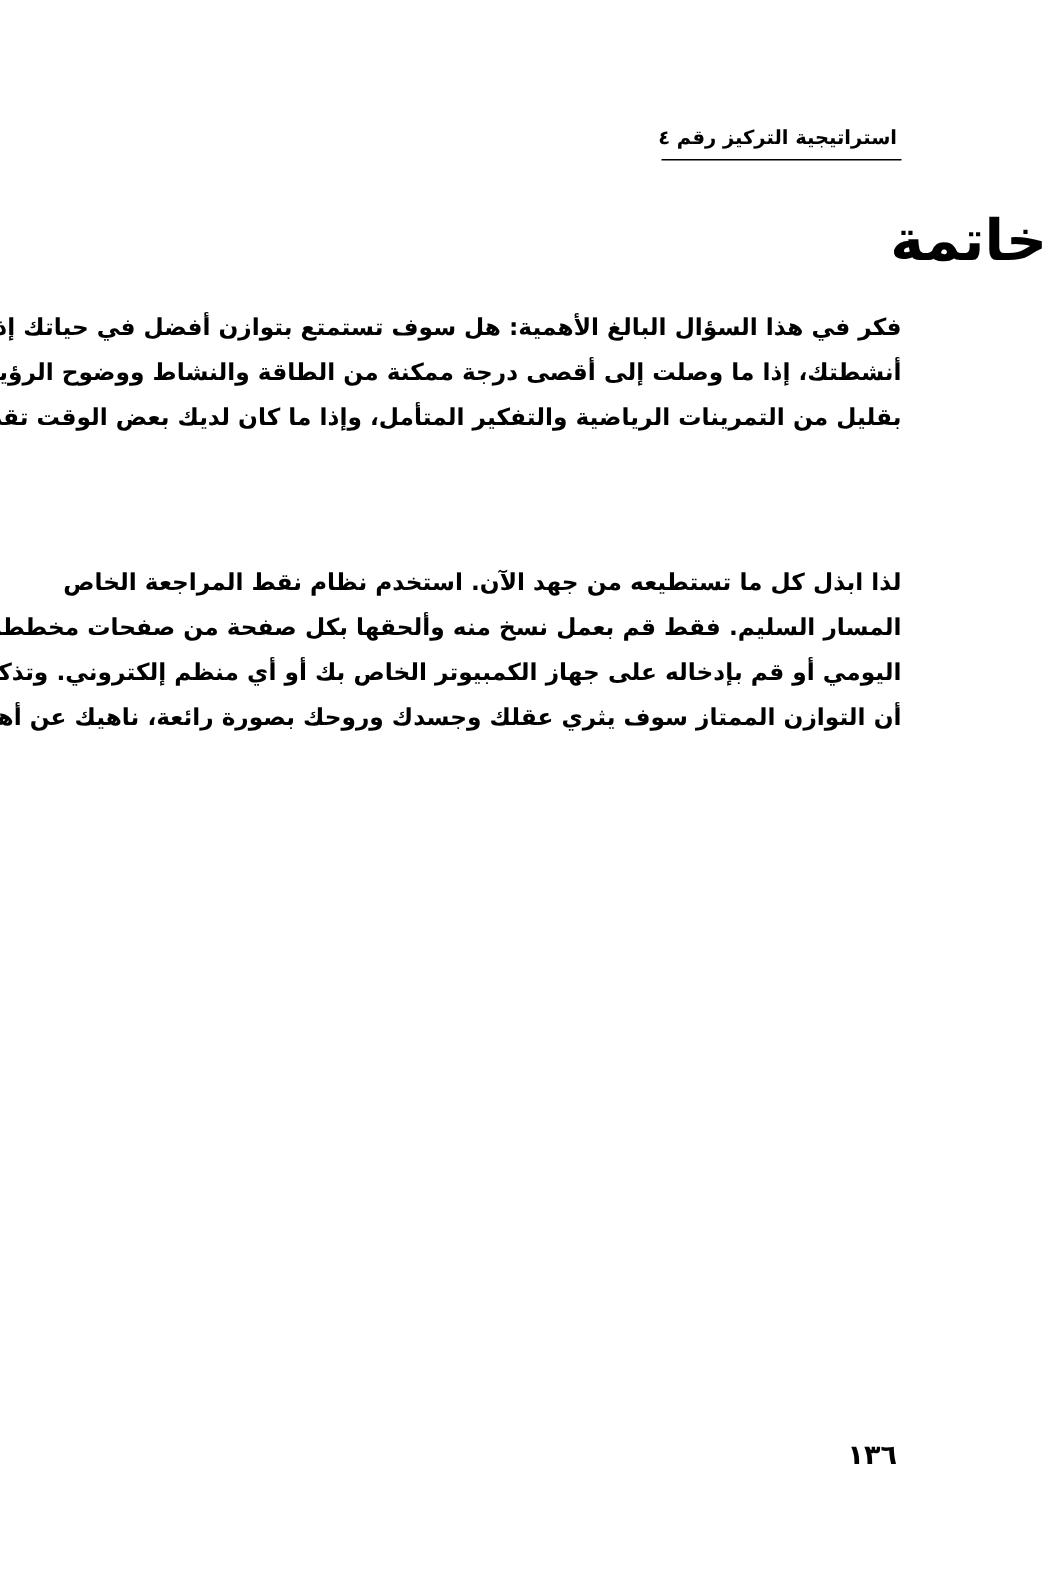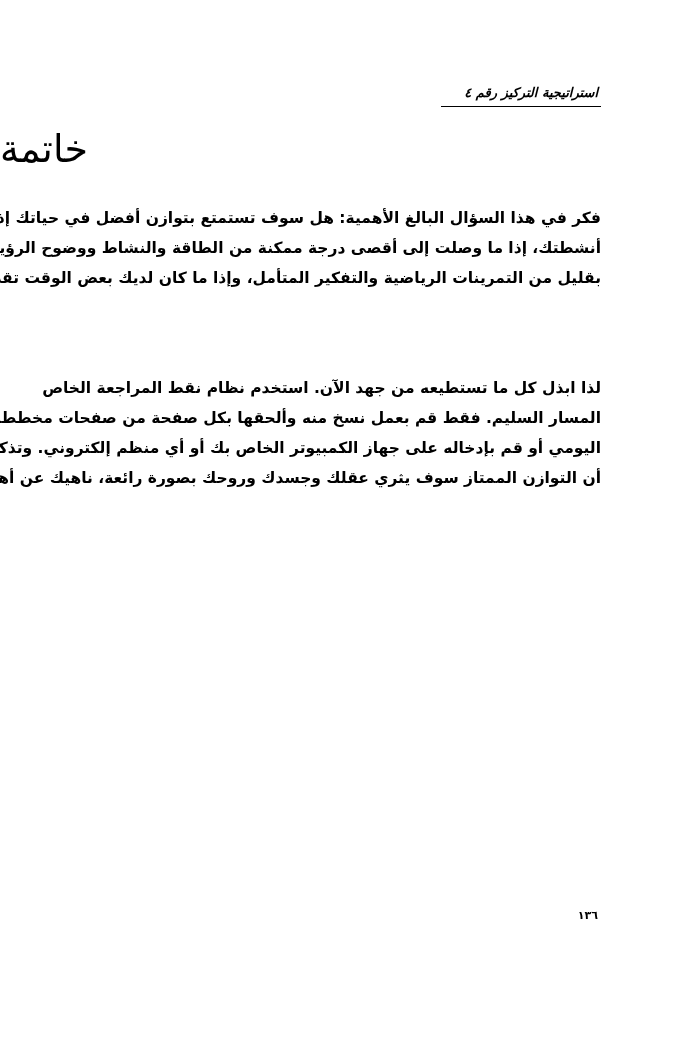--- a/index.html
+++ b/index.html
@@ -24,38 +24,37 @@
     .running-header {
       position: absolute;
       top: 84px;
       right: 100px;
       width: 160px;
       text-align: right;
       font-size: 13px;
       font-weight: bold;
       line-height: 18px;
       white-space: nowrap;
-      font-style: italic;
     }
     .running-header-rule {
       position: absolute;
       top: 106px;
       right: 97px;
       width: 160px;
       height: 0;
       border-top: 1.5px solid #000000;
     }
     .chapter-title {
       position: absolute;
-      top: 125px;
+      top: 136px;
       left: 0;
       width: 100%;
-      text-align: left;
+      text-align: right;
       font-size: 38px;
-      font-weight: normal;
+      font-weight: bold;
       line-height: 48px;
       letter-spacing: 1px;
     }
     .body-text {
       position: absolute;
       right: 97px;
       left: 95px;
       font-size: 15.5px;
       font-weight: bold;
       line-height: 30px;
@@ -81,23 +80,23 @@
       direction: ltr;
       unicode-bidi: isolate;
       display: inline-block;
       font-size: 14px;
     }
     .brand .big {
       font-size: 24px;
     }
     .page-number {
       position: absolute;
-      top: 909px;
+      top: 960px;
       right: 100px;
-      font-size: 11px;
+      font-size: 18px;
       font-weight: bold;
     }
   </style>
 </head>
 <body>
 
 <div class="page">
 
   <div class="running-header">استراتيجية التركيز رقم ٤</div>
   <div class="running-header-rule"></div>

